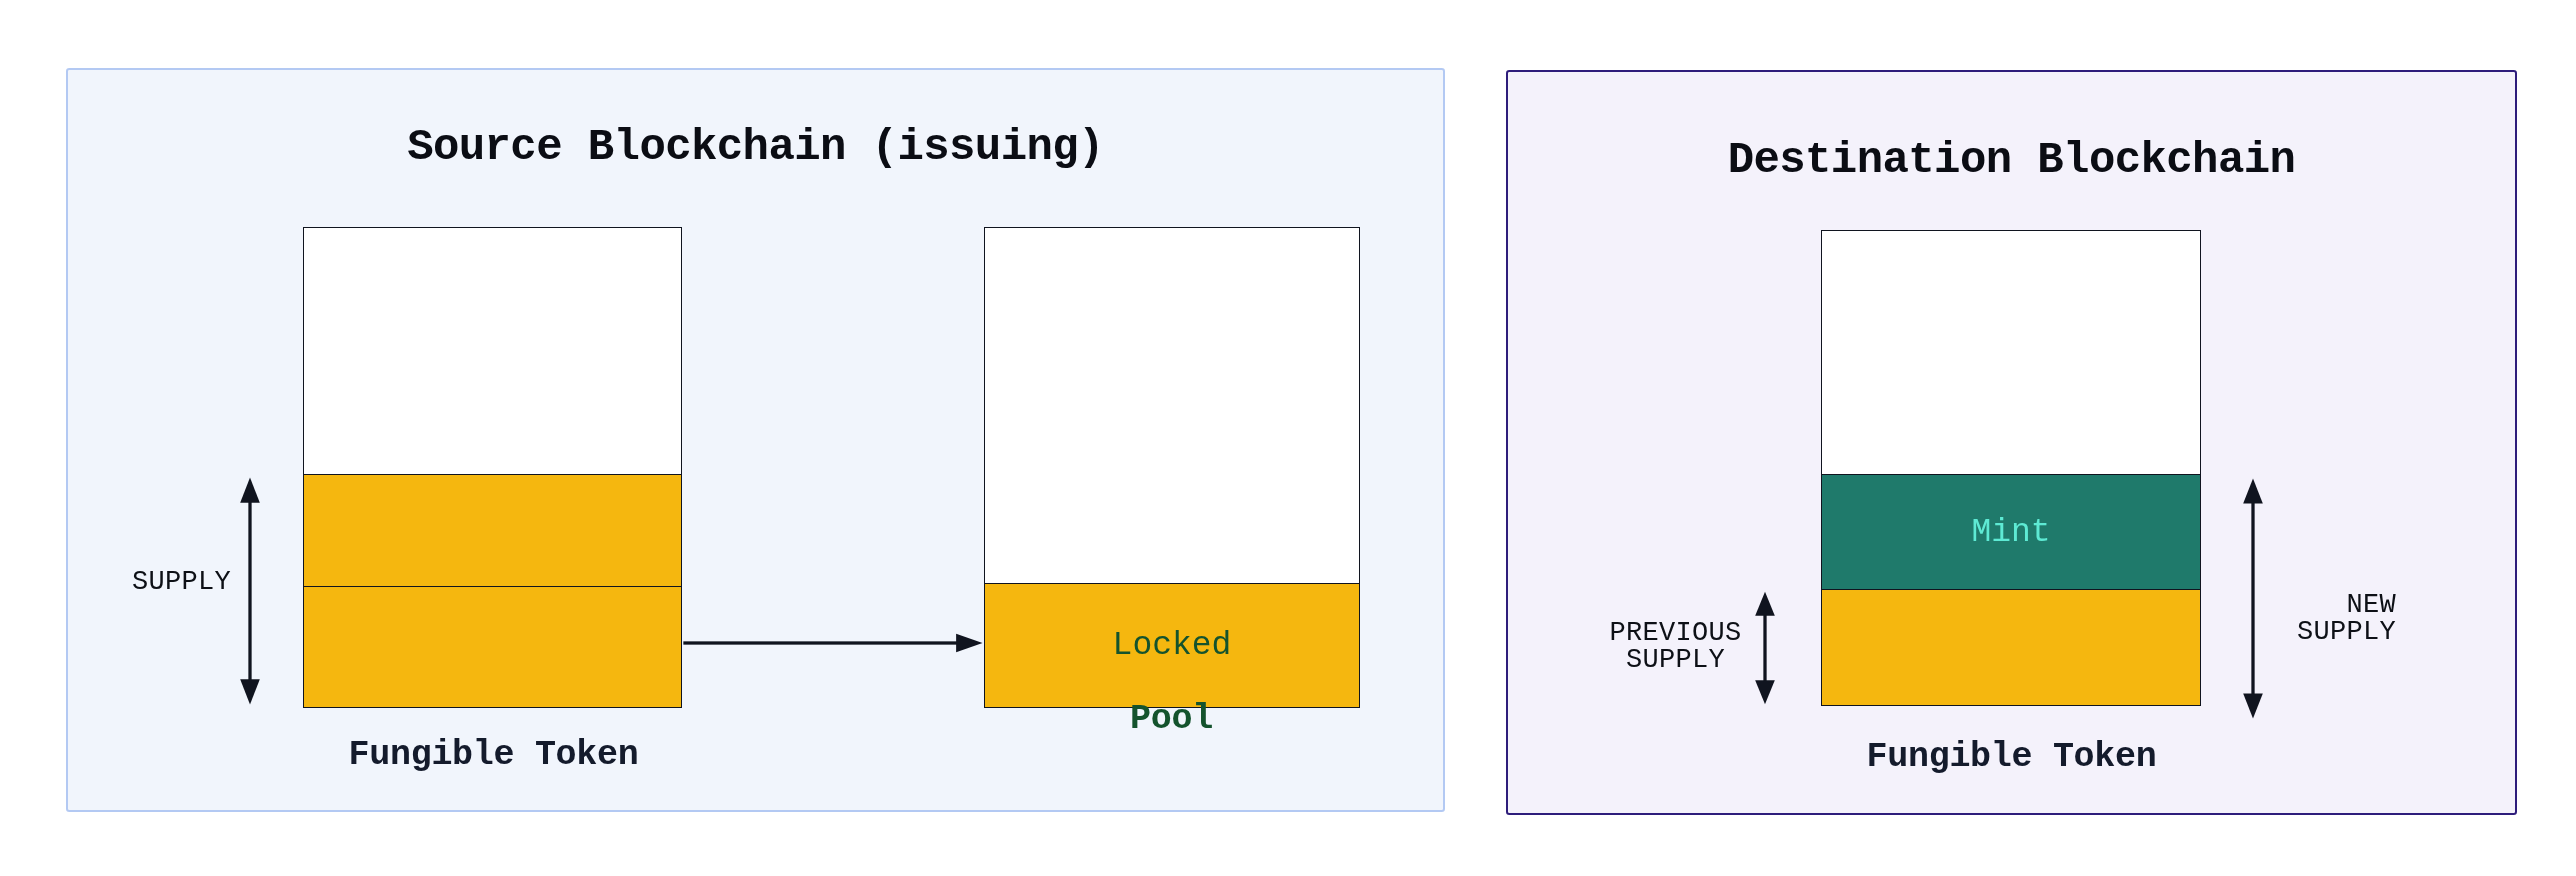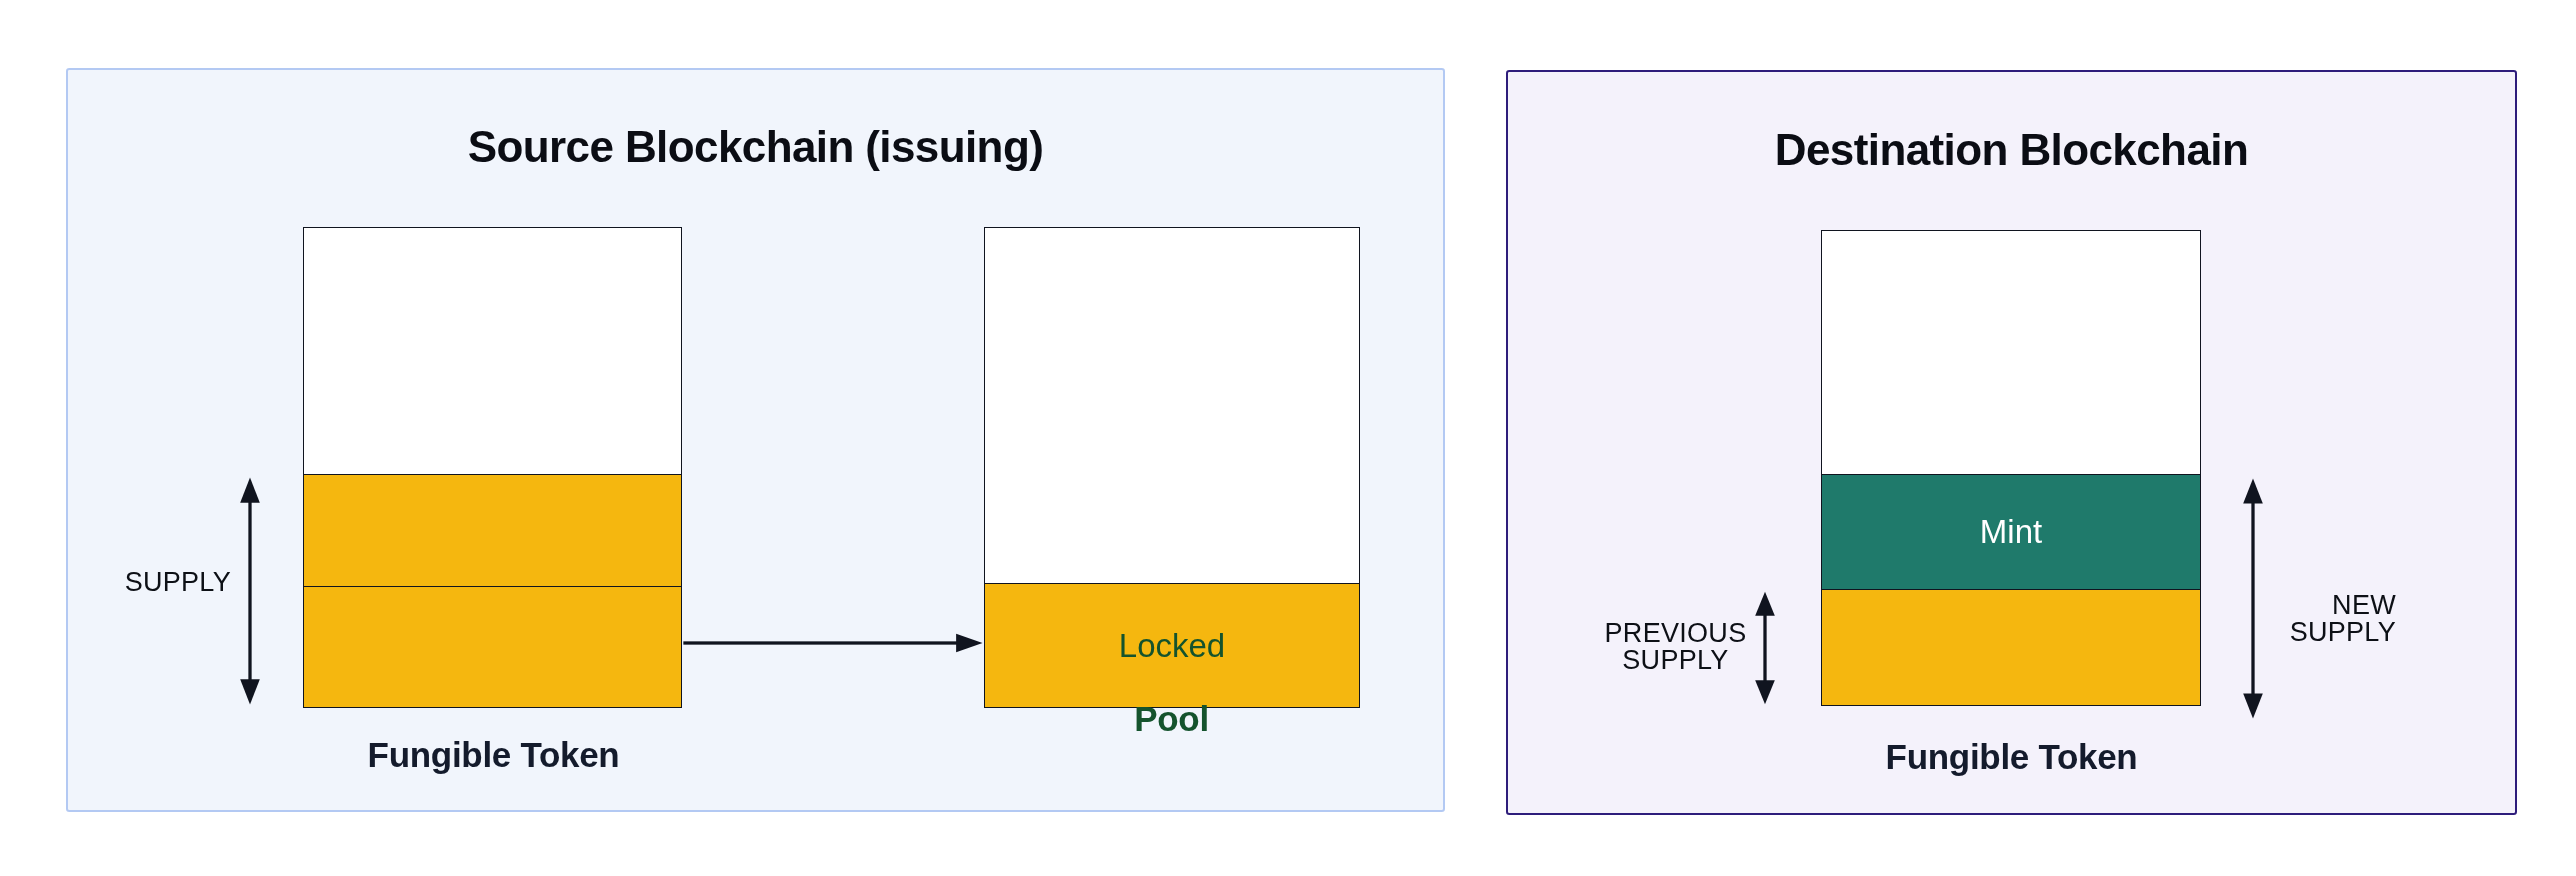--- a/index.html
+++ b/index.html
@@ -4,21 +4,21 @@
 <style>
   * { margin: 0; padding: 0; box-sizing: border-box; }
   html, body { background: #ffffff; }
   body {
     width: 2576px; height: 877px;
     font-family: "Liberation Sans", "DejaVu Sans", sans-serif;
     position: relative;
   }
   .canvas { position: absolute; left: 0; top: 0; width: 2576px; height: 877px; }
 
-  .panel { position: absolute; border-style: solid; border-width: 2.8px; border-radius: 3.3px; }
+  .panel { position: absolute; border-style: solid; border-width: 2.8px; border-radius: 3.3px; font-family: Liberation Mono, monospace; }
   .panel-source { left: 66px; top: 68px; width: 1379px; height: 744px; }
   .panel-dest   { left: 1506px; top: 70px; width: 1011px; height: 745px; }
 
   .panel-title {
     position: absolute; left: 0; top: 52px; width: 100%;
     text-align: center; font-size: 44px; font-weight: 700;
     letter-spacing: -0.6px; color: #0b0d14;
   }
 
   .tokenbox { position: absolute; border: 1.7px solid; display: flex; flex-direction: column; }
@@ -93,26 +93,26 @@
       <rect x="0" y="17" width="502" height="6" fill="currentColor"></rect>
       <polygon points="544,20 496,3 496,37" fill="currentColor"></polygon>
     </svg>
 
     <div class="box-label" style="left: 177px; top: 665px; color: rgb(20, 27, 44);">Fungible Token</div>
     <div class="box-label" style="left: 855px; top: 629px; color: #14532d;">Pool</div>
   </section>
 
   <section class="panel panel-dest" style="background-color: rgb(244, 242, 251); border-color: rgb(46, 29, 123);">
 
-    <h2 class="panel-title" style="top:53px;">Destination Blockchain</h2>
+    <h2 class="panel-title" style="top:63px;">Destination Blockchain</h2>
 
     <div class="tokenbox dest-box" style="border-color: rgb(16, 20, 31);">
       <div class="sec db-white" style="background-color: rgb(255, 255, 255); border-color: rgb(16, 20, 31);"></div>
       <div class="sec db-mint sec-center" style="background-color: rgb(31, 122, 107); border-color: rgb(16, 20, 31);">
-        <span class="seg-label" style="color: #ffffff;">Mint</span>
+        <span class="seg-label" style="color: #5eead4;">Mint</span>
       </div>
       <div class="sec db-prev" style="background-color: rgb(245, 183, 15); border-color: rgb(16, 20, 31);"></div>
     </div>
 
     <svg class="arrow" style="left: 245px; top: 518px; color: rgb(16, 20, 31);" width="24" height="116" viewBox="0 0 44 210">
       <rect x="19" y="40" width="6" height="130" fill="currentColor"></rect>
       <polygon points="22,2 4,46 40,46" fill="currentColor"></polygon>
       <polygon points="22,208 4,164 40,164" fill="currentColor"></polygon>
     </svg>
     <div class="range-label prev-supply-label">

